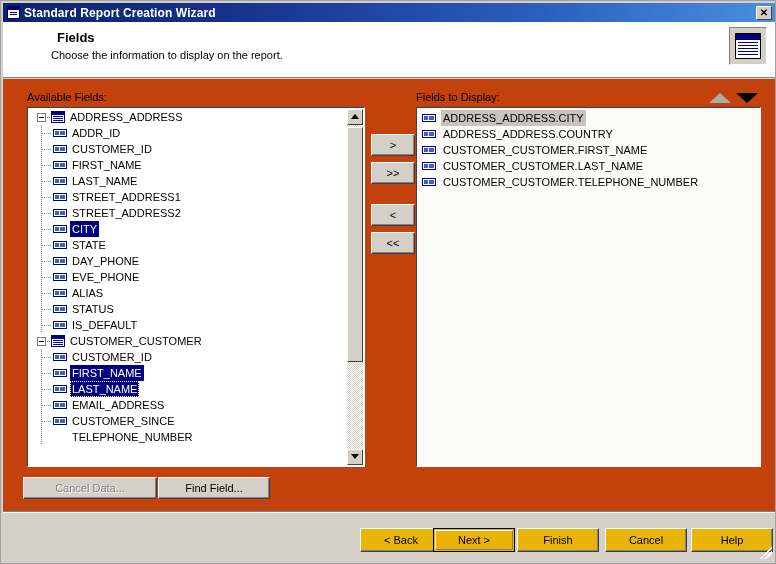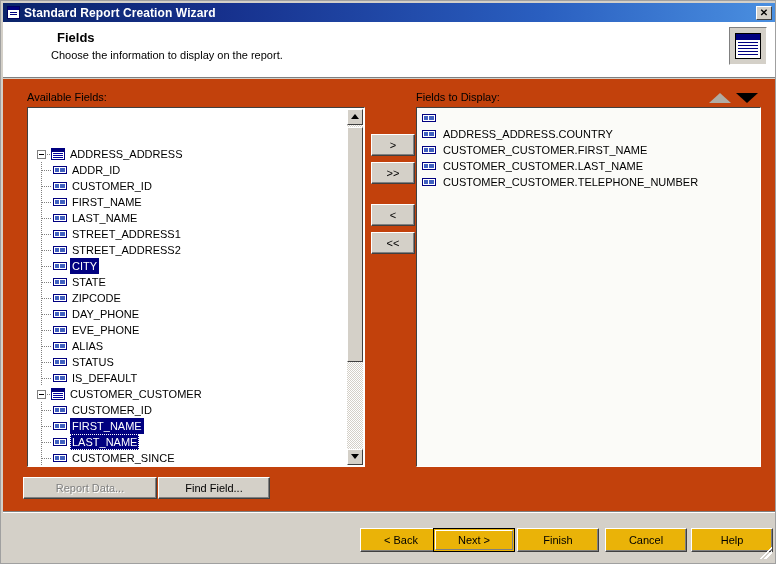--- a/index.html
+++ b/index.html
@@ -191,21 +191,20 @@
     border-right: 1px solid #ffffff;
     border-bottom: 1px solid #ffffff;
     box-sizing: border-box;
     overflow: hidden;
   }
   .tree-inner {
     position: absolute;
     left: 1px; top: 1px;
     width: 318px; height: 356px;
     overflow: hidden;
-    margin-top: 37px;
   }
   .tree-row {
     position: relative;
     height: 16px;
     line-height: 16px;
     white-space: nowrap;
     font-size: 11px;
   }
 
   .expander {
@@ -590,26 +589,20 @@
           <div class="tree-row leaf">
             <span class="dotline-v"></span>
             <span class="dotline-h"></span>
             <span class="icon-field"></span>
             <span class="tree-label">STATE</span>
           </div>
           <div class="tree-row leaf">
             <span class="dotline-v"></span>
             <span class="dotline-h"></span>
             <span class="icon-field"></span>
-            <span class="tree-label">ZIPCODE</span>
-          </div>
-          <div class="tree-row leaf">
-            <span class="dotline-v"></span>
-            <span class="dotline-h"></span>
-            <span class="icon-field"></span>
             <span class="tree-label">DAY_PHONE</span>
           </div>
           <div class="tree-row leaf">
             <span class="dotline-v"></span>
             <span class="dotline-h"></span>
             <span class="icon-field"></span>
             <span class="tree-label">EVE_PHONE</span>
           </div>
           <div class="tree-row leaf">
             <span class="dotline-v"></span>
@@ -650,27 +643,27 @@
           <div class="tree-row leaf">
             <span class="dotline-v"></span>
             <span class="dotline-h"></span>
             <span class="icon-field"></span>
             <span class="tree-label sel-focus">LAST_NAME</span>
           </div>
           <div class="tree-row leaf">
             <span class="dotline-v"></span>
             <span class="dotline-h"></span>
             <span class="icon-field"></span>
+            <span class="tree-label">EMAIL_ADDRESS</span>
+          </div>
+          <div class="tree-row leaf">
+            <span class="dotline-v"></span>
+            <span class="dotline-h"></span>
+            <span class="icon-field"></span>
             <span class="tree-label">CUSTOMER_SINCE</span>
-          </div>
-          <div class="tree-row leaf">
-            <span class="dotline-v"></span>
-            <span class="dotline-h"></span>
-            <span class="icon-field"></span>
-            <span class="tree-label">EMAIL_ADDRESS</span>
           </div>
           <div class="tree-row leaf">
             <span class="dotline-v"></span>
             <span class="tree-label">TELEPHONE_NUMBER</span>
           </div>
         </div>
       <div class="tree-scrollbar">
         <div class="sb-btn up">
             <span class="tri"></span>
           </div>
@@ -684,41 +677,42 @@
 
     <div class="xfer b1">&gt;</div>
     <div class="xfer b2">&gt;&gt;</div>
     <div class="xfer b3">&lt;</div>
     <div class="xfer b4">&lt;&lt;</div>
 
     <div class="display-panel">
       <div id="disp-inner" style="padding-top:2px;">
           <div class="disp-row">
             <span class="icon-field"></span>
+            <span class="disp-label sel-inactive">ADDRESS_ADDRESS.CITY</span>
           </div>
           <div class="disp-row">
             <span class="icon-field"></span>
             <span class="disp-label">ADDRESS_ADDRESS.COUNTRY</span>
           </div>
           <div class="disp-row">
             <span class="icon-field"></span>
             <span class="disp-label">CUSTOMER_CUSTOMER.FIRST_NAME</span>
           </div>
           <div class="disp-row">
             <span class="icon-field"></span>
             <span class="disp-label">CUSTOMER_CUSTOMER.LAST_NAME</span>
           </div>
           <div class="disp-row">
             <span class="icon-field"></span>
             <span class="disp-label">CUSTOMER_CUSTOMER.TELEPHONE_NUMBER</span>
           </div>
         </div>
     </div>
 
-    <div class="btm-btn browse">Report Data...</div>
+    <div class="btm-btn browse">Cancel Data...</div>
     <div class="btm-btn findfield">Find Field...</div>
   </div>
 
   <div class="footer-sep"></div>
 
   <div class="footer">
     <div class="nav-btn back">&lt; Back</div>
     <div class="nav-btn next">Next &gt;</div>
     <div class="nav-btn cancel">Cancel</div>
     <div class="nav-btn finish">Finish</div>

